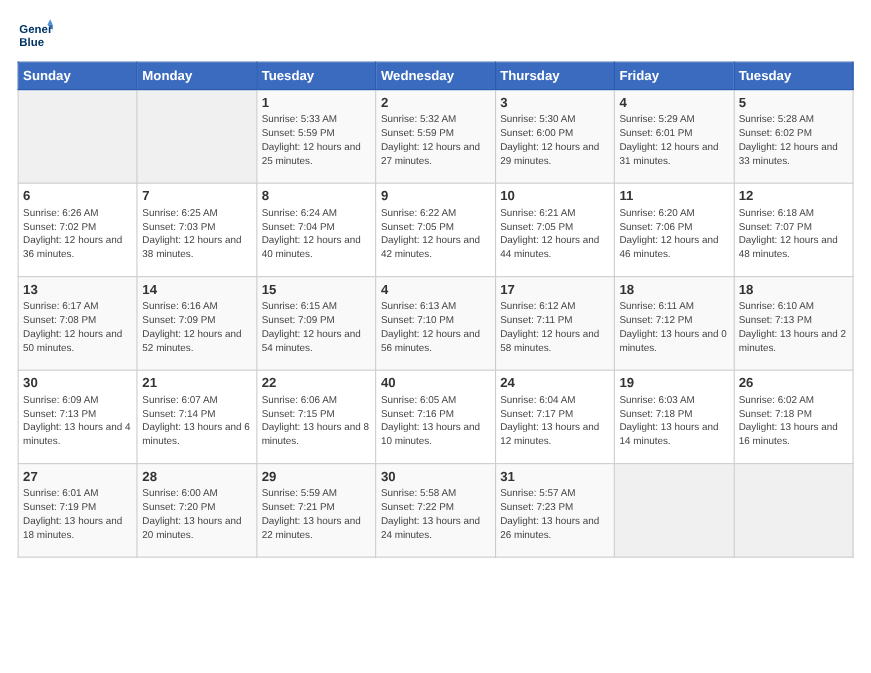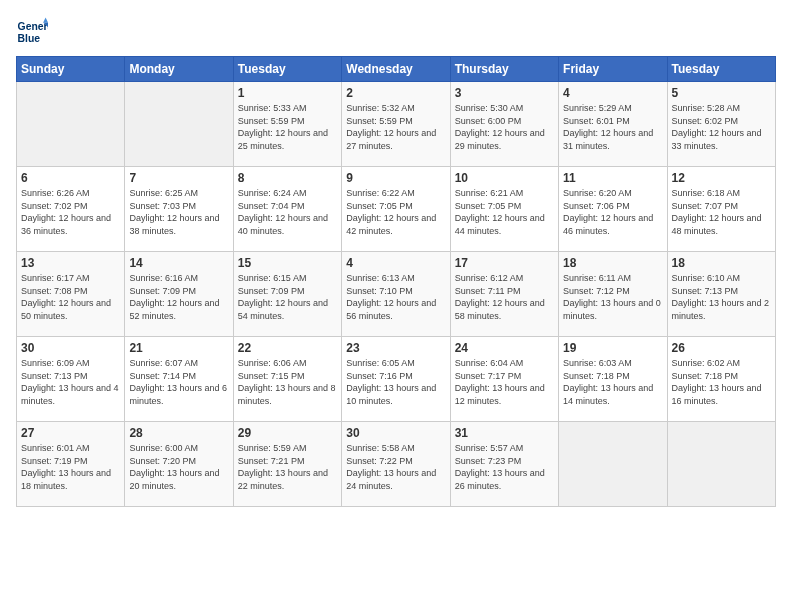--- a/index.html
+++ b/index.html
@@ -199,21 +199,21 @@
         </td>
         <td>
           <span class="day-number">21</span>
           <div class="cell-text">Sunrise: 6:07 AM<br>Sunset: 7:14 PM<br>Daylight: 13 hours and 6 minutes.</div>
         </td>
         <td>
           <span class="day-number">22</span>
           <div class="cell-text">Sunrise: 6:06 AM<br>Sunset: 7:15 PM<br>Daylight: 13 hours and 8 minutes.</div>
         </td>
         <td>
-          <span class="day-number">23</span>
+          <span class="day-number">40</span>
           <div class="cell-text">Sunrise: 6:05 AM<br>Sunset: 7:16 PM<br>Daylight: 13 hours and 10 minutes.</div>
         </td>
         <td>
           <span class="day-number">24</span>
           <div class="cell-text">Sunrise: 6:04 AM<br>Sunset: 7:17 PM<br>Daylight: 13 hours and 12 minutes.</div>
         </td>
         <td>
           <span class="day-number">19</span>
           <div class="cell-text">Sunrise: 6:03 AM<br>Sunset: 7:18 PM<br>Daylight: 13 hours and 14 minutes.</div>
         </td>

